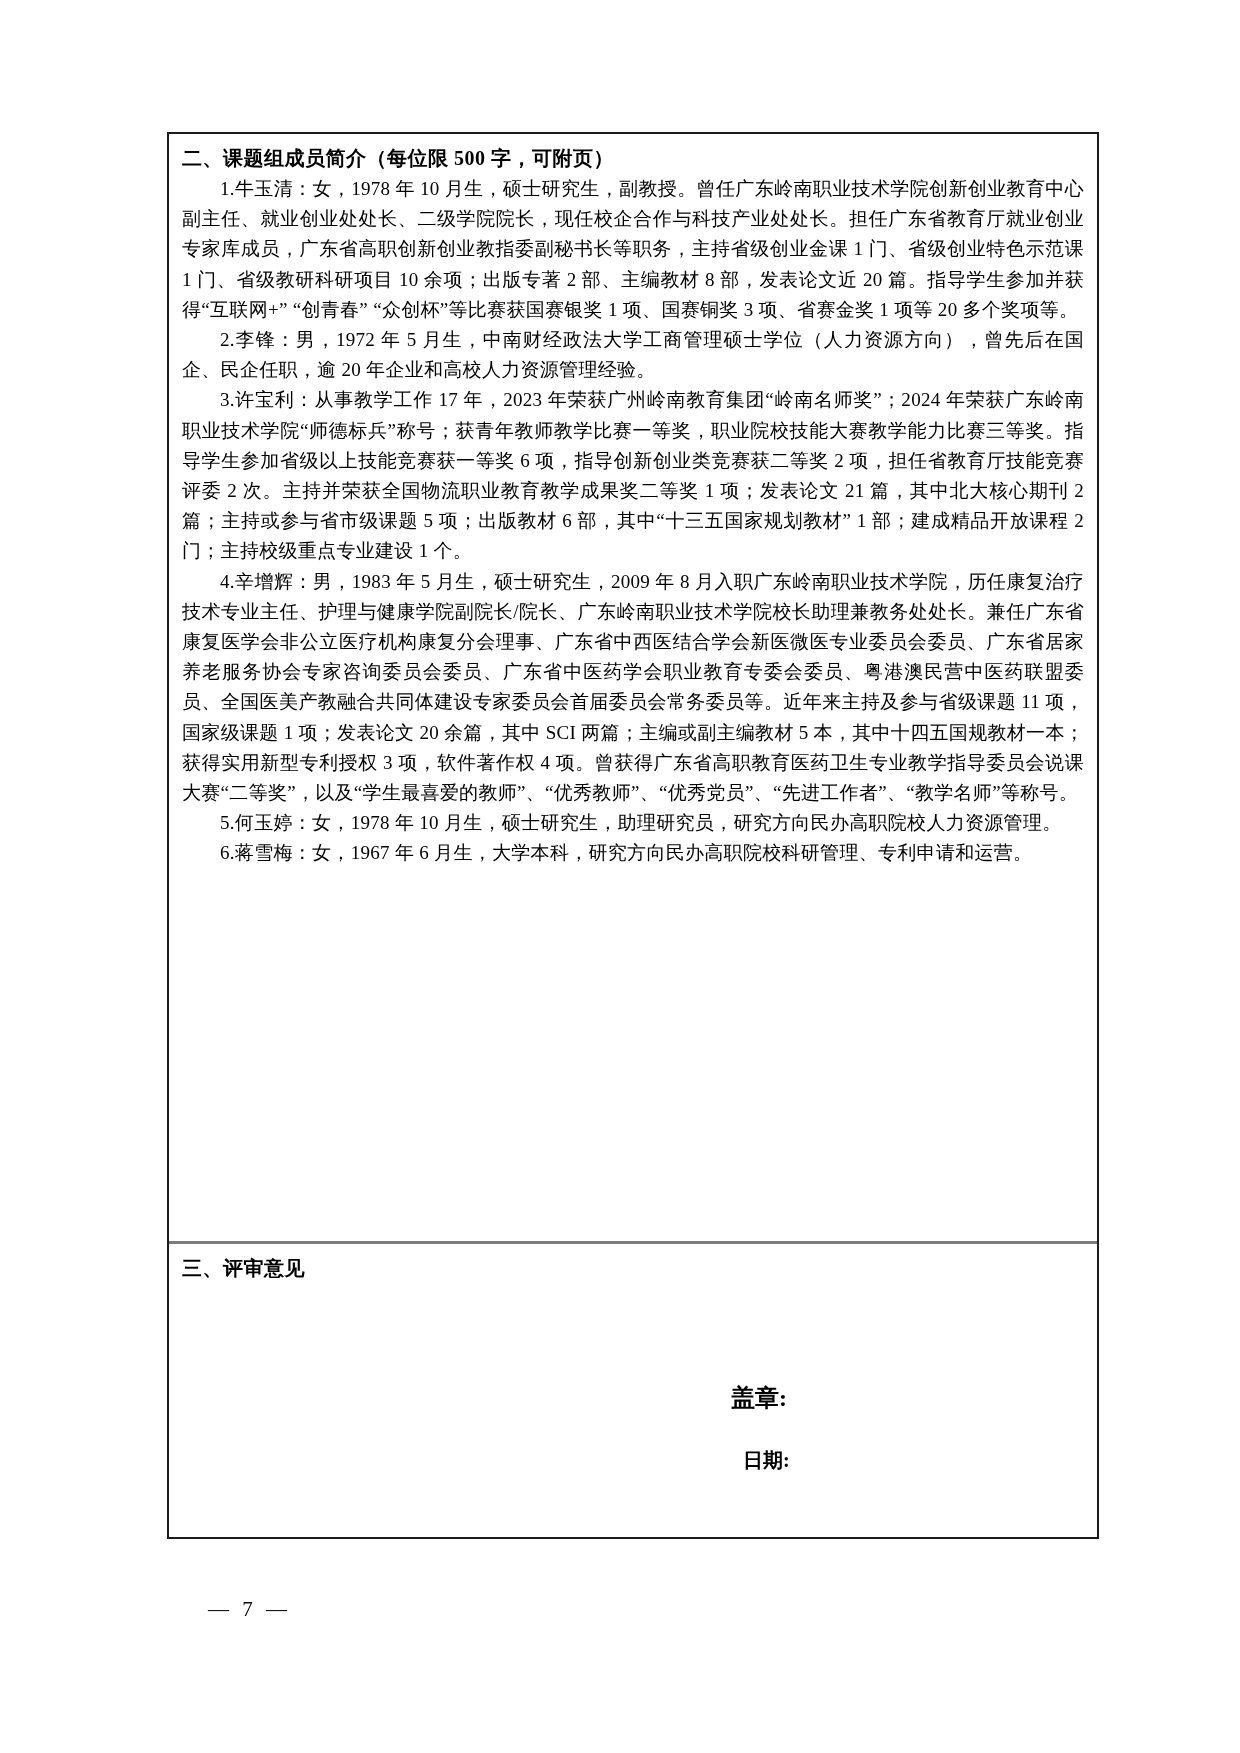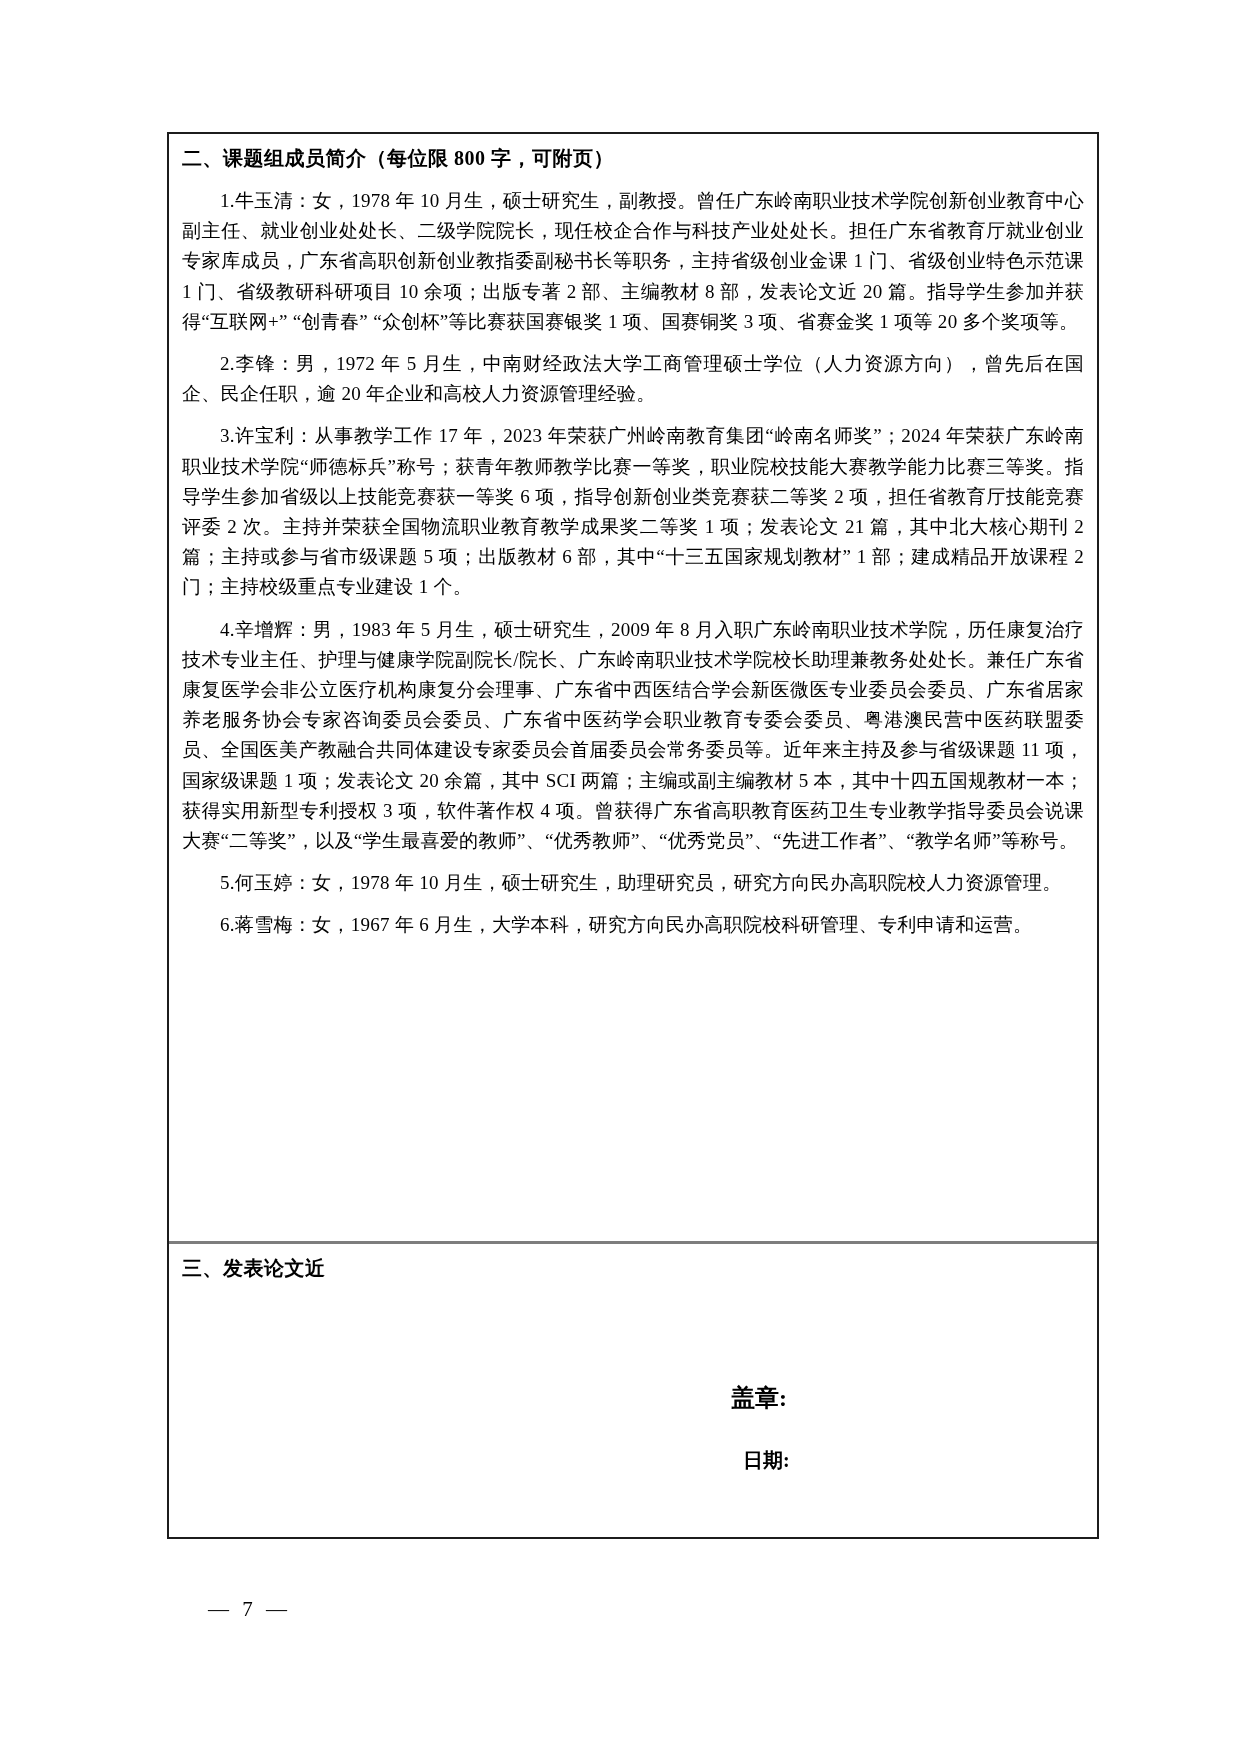--- a/index.html
+++ b/index.html
@@ -35,21 +35,20 @@
     font-size: 20px;
     line-height: 31px;
     letter-spacing: 0.5px;
   }
   .member-paragraph {
     font-size: 19px;
     line-height: 30.2px;
     text-align: justify;
     text-indent: 2em;
     letter-spacing: 0.3px;
-    margin-top: 12px;
   }
   .stamp-label {
     position: absolute;
     left: 562px; top: 138px;
     font-weight: bold;
     font-size: 24px;
   }
   .date-label {
     position: absolute;
     left: 574px; top: 203px;
@@ -63,30 +62,30 @@
     letter-spacing: 4px;
     white-space: pre;
   }
 </style>
 </head>
 <body>
 
 <div class="form-table">
 
   <div class="section-members">
-    <div class="section-title">二、课题组成员简介（每位限 800 字，可附页）</div>
+    <div class="section-title">二、课题组成员简介（每位限 500 字，可附页）</div>
     <p class="member-paragraph">1.牛玉清：女，1978 年 10 月生，硕士研究生，副教授。曾任广东岭南职业技术学院创新创业教育中心副主任、就业创业处处长、二级学院院长，现任校企合作与科技产业处处长。担任广东省教育厅就业创业专家库成员，广东省高职创新创业教指委副秘书长等职务，主持省级创业金课 1 门、省级创业特色示范课 1 门、省级教研科研项目 10 余项；出版专著 2 部、主编教材 8 部，发表论文近 20 篇。指导学生参加并获得“互联网+” “创青春” “众创杯”等比赛获国赛银奖 1 项、国赛铜奖 3 项、省赛金奖 1 项等 20 多个奖项等。</p>
     <p class="member-paragraph">2.李锋：男，1972 年 5 月生，中南财经政法大学工商管理硕士学位（人力资源方向），曾先后在国企、民企任职，逾 20 年企业和高校人力资源管理经验。</p>
     <p class="member-paragraph">3.许宝利：从事教学工作 17 年，2023 年荣获广州岭南教育集团“岭南名师奖”；2024 年荣获广东岭南职业技术学院“师德标兵”称号；获青年教师教学比赛一等奖，职业院校技能大赛教学能力比赛三等奖。指导学生参加省级以上技能竞赛获一等奖 6 项，指导创新创业类竞赛获二等奖 2 项，担任省教育厅技能竞赛评委 2 次。主持并荣获全国物流职业教育教学成果奖二等奖 1 项；发表论文 21 篇，其中北大核心期刊 2 篇；主持或参与省市级课题 5 项；出版教材 6 部，其中“十三五国家规划教材” 1 部；建成精品开放课程 2 门；主持校级重点专业建设 1 个。</p>
     <p class="member-paragraph">4.辛增辉：男，1983 年 5 月生，硕士研究生，2009 年 8 月入职广东岭南职业技术学院，历任康复治疗技术专业主任、护理与健康学院副院长/院长、广东岭南职业技术学院校长助理兼教务处处长。兼任广东省康复医学会非公立医疗机构康复分会理事、广东省中西医结合学会新医微医专业委员会委员、广东省居家养老服务协会专家咨询委员会委员、广东省中医药学会职业教育专委会委员、粤港澳民营中医药联盟委员、全国医美产教融合共同体建设专家委员会首届委员会常务委员等。近年来主持及参与省级课题 11 项，国家级课题 1 项；发表论文 20 余篇，其中 SCI 两篇；主编或副主编教材 5 本，其中十四五国规教材一本；获得实用新型专利授权 3 项，软件著作权 4 项。曾获得广东省高职教育医药卫生专业教学指导委员会说课大赛“二等奖”，以及“学生最喜爱的教师”、“优秀教师”、“优秀党员”、“先进工作者”、“教学名师”等称号。</p>
     <p class="member-paragraph">5.何玉婷：女，1978 年 10 月生，硕士研究生，助理研究员，研究方向民办高职院校人力资源管理。</p>
     <p class="member-paragraph">6.蒋雪梅：女，1967 年 6 月生，大学本科，研究方向民办高职院校科研管理、专利申请和运营。</p>
   </div>
 
   <div class="section-review">
-    <div class="section-title">三、发表论文近</div>
+    <div class="section-title">三、评审意见</div>
     <div class="stamp-label">盖章:</div>
     <div class="date-label">日期:</div>
   </div>
 
 </div>
 
 <div class="page-number">— 7 —</div>
 
 </body></html>

